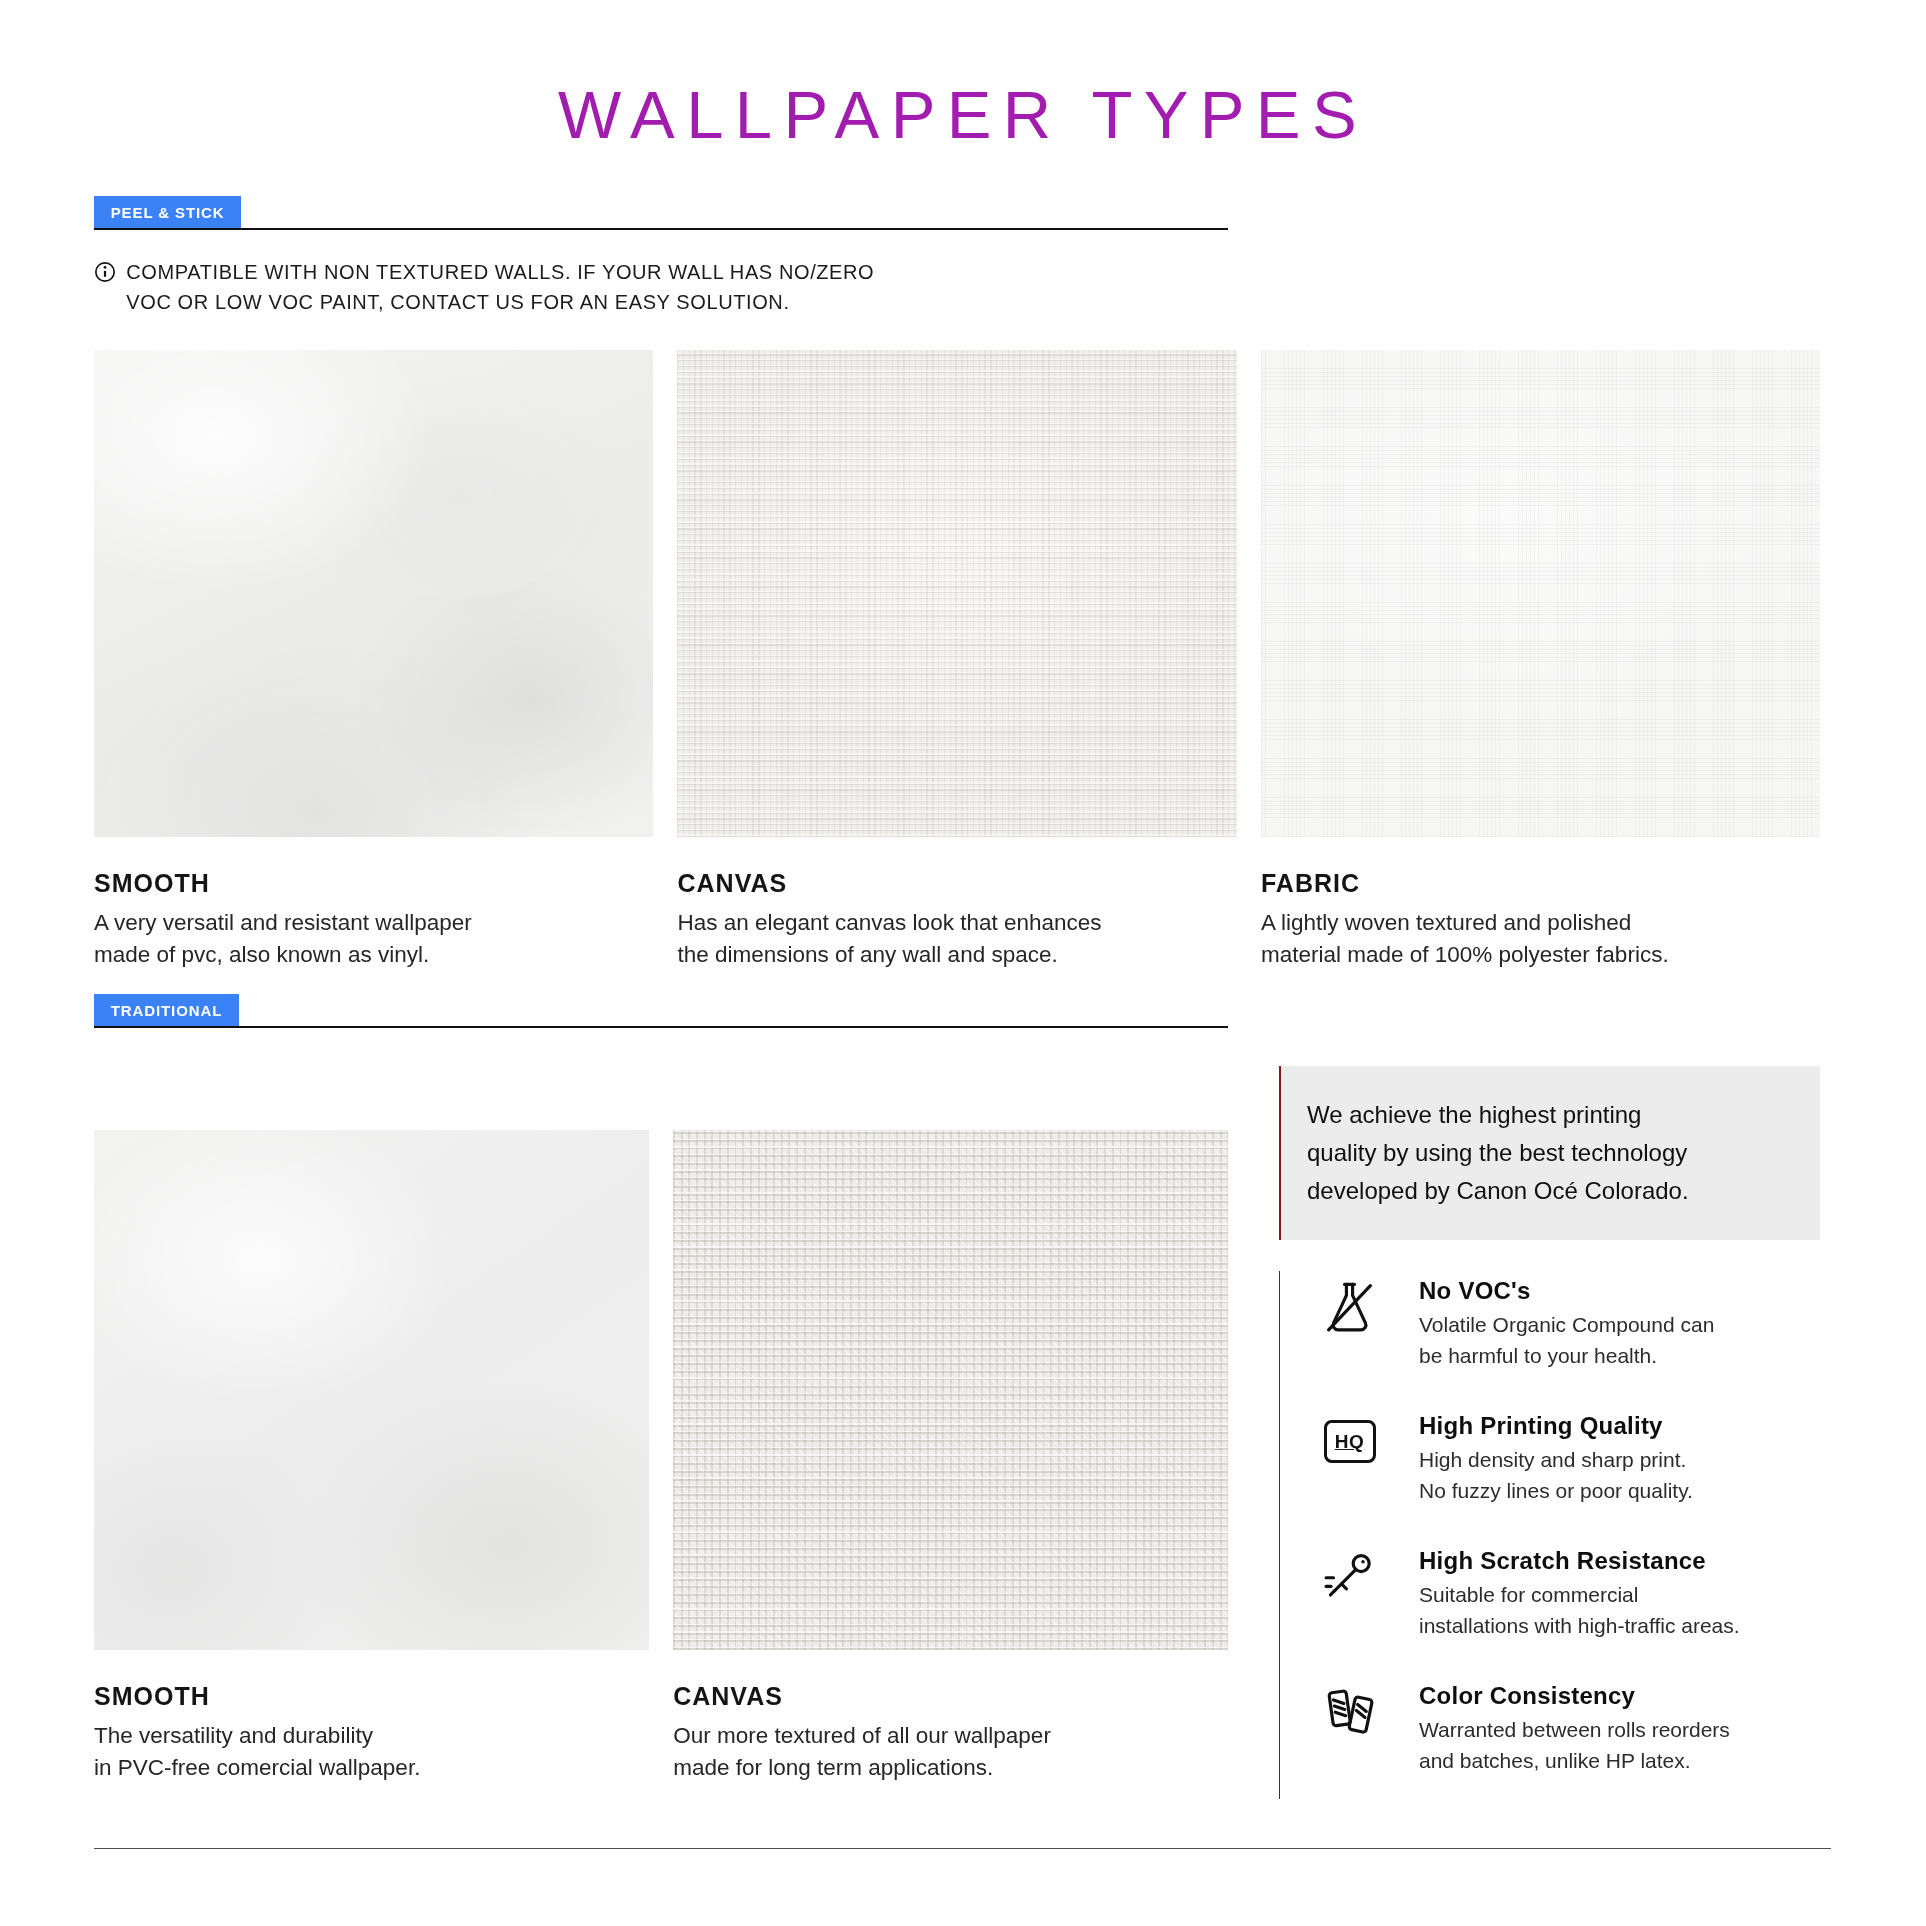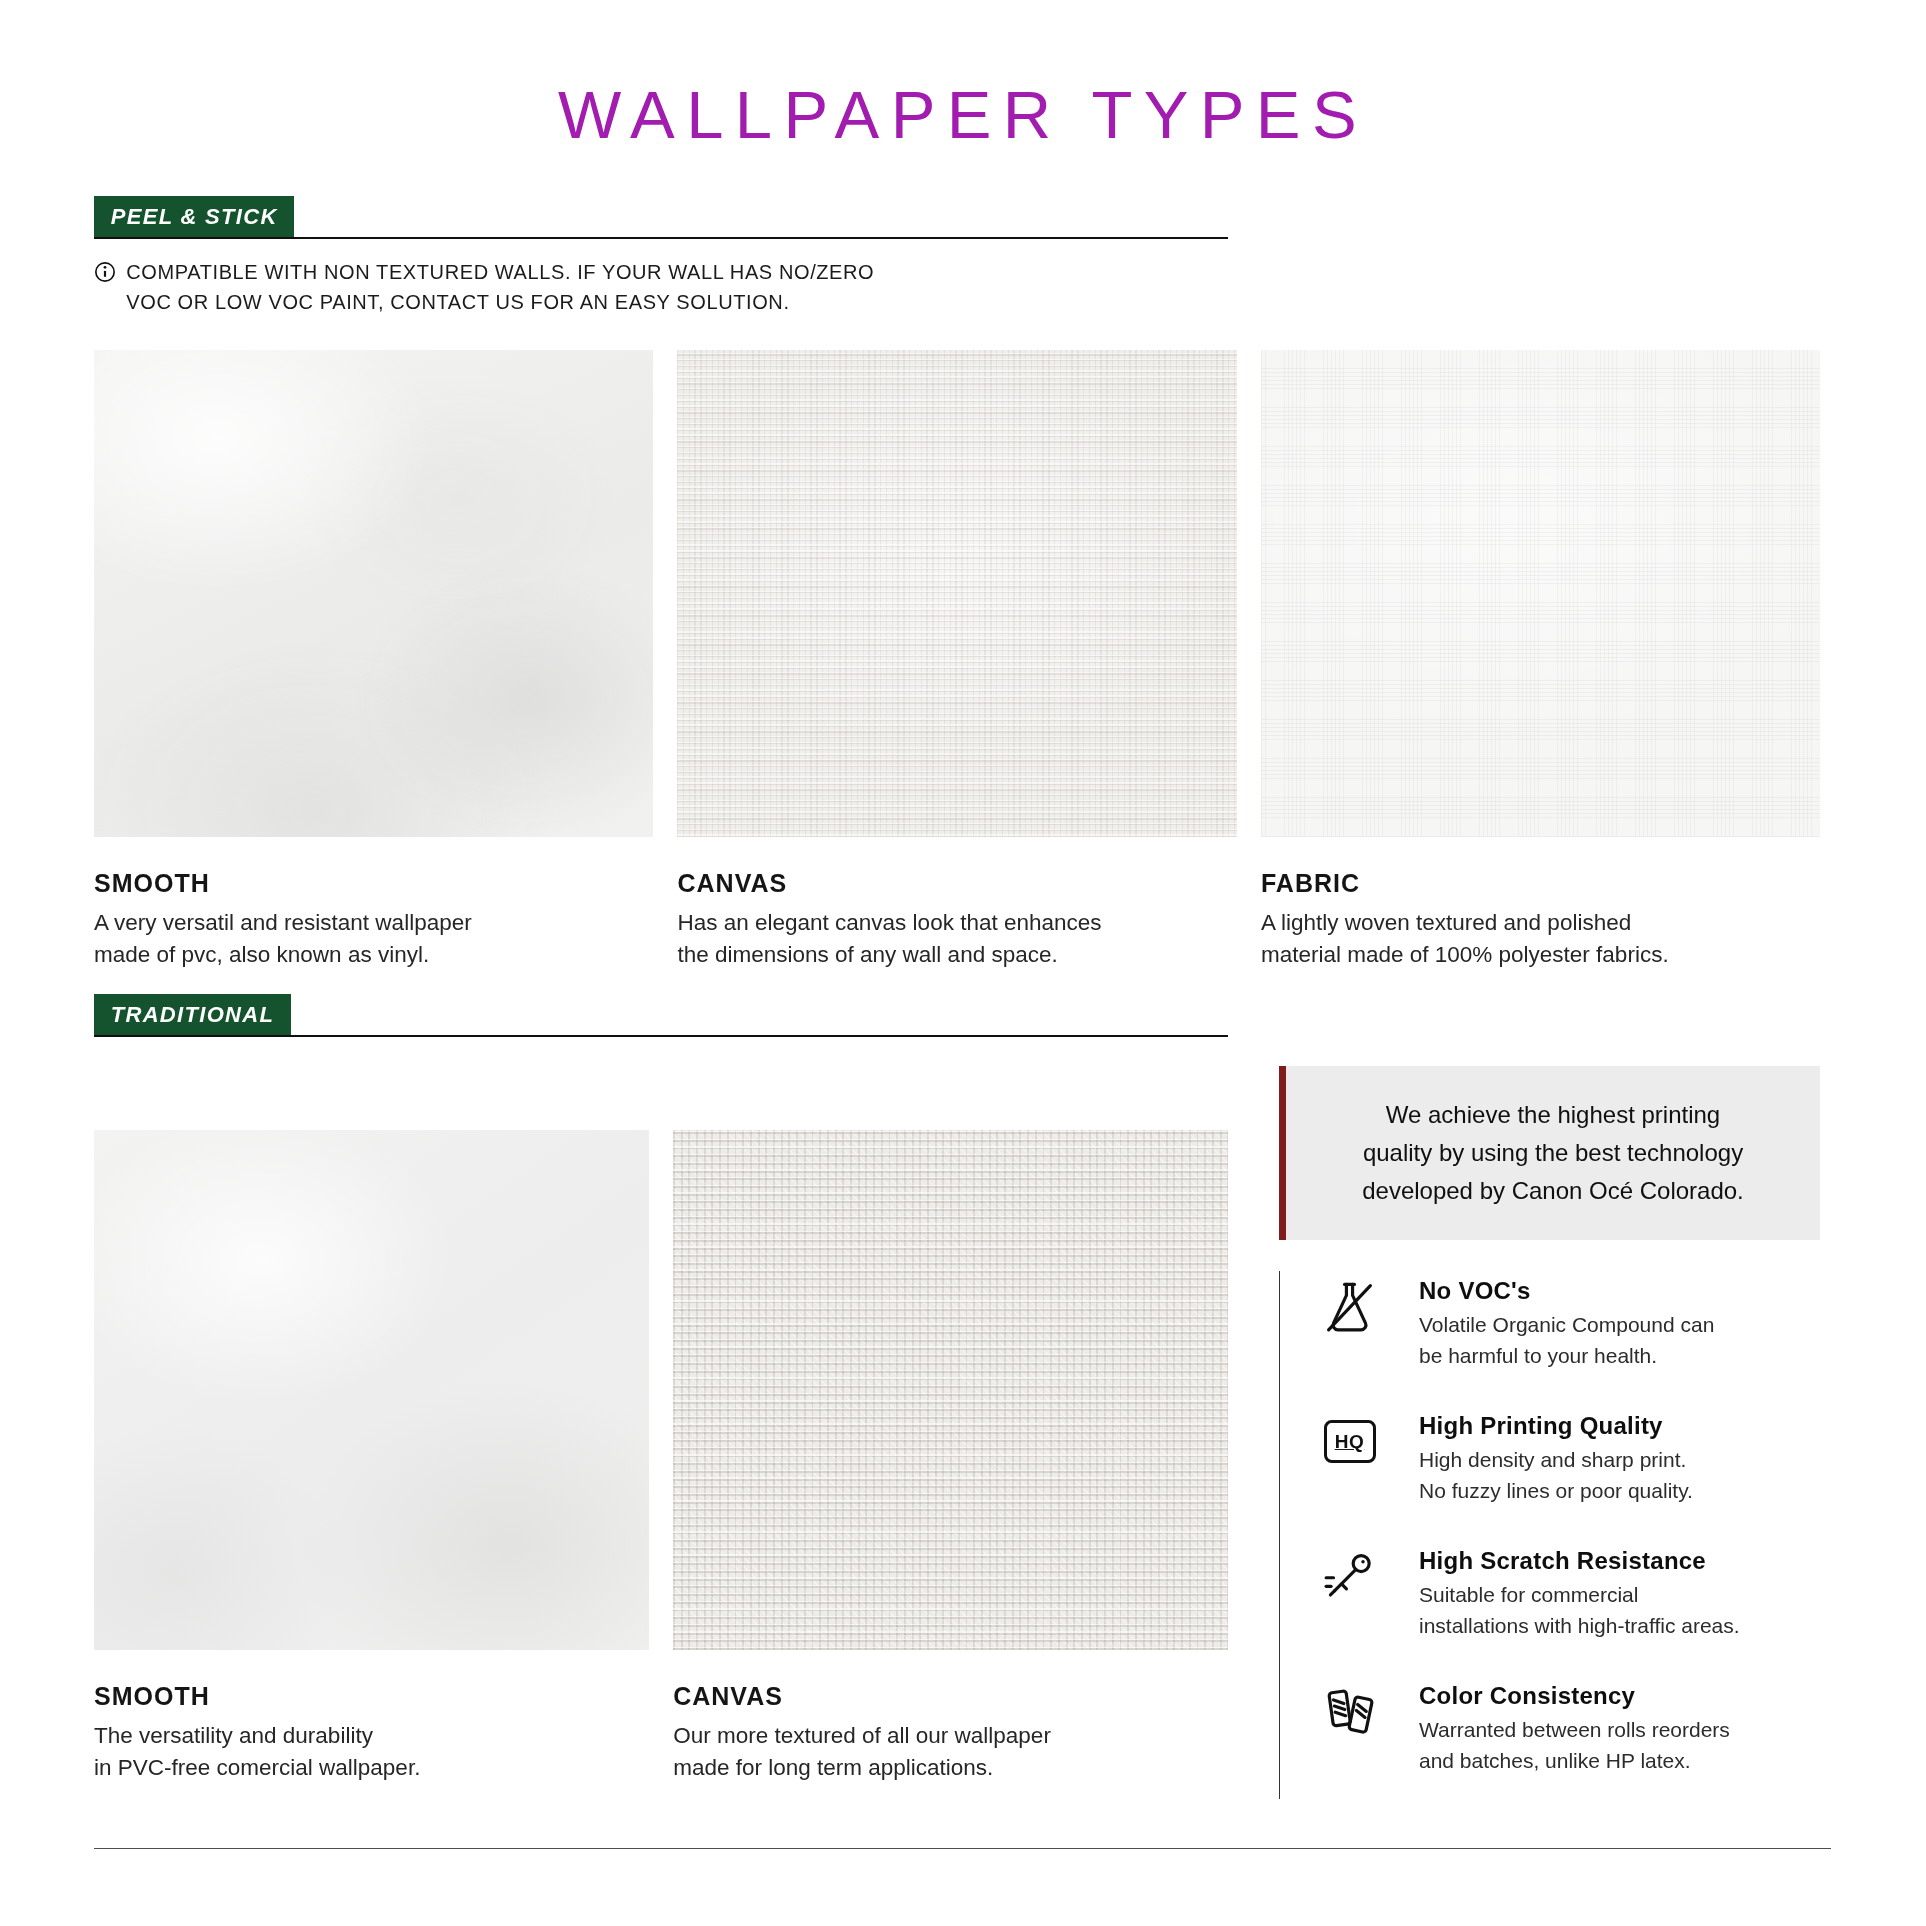--- a/index.html
+++ b/index.html
@@ -10,22 +10,22 @@
 
   .title{
     position:absolute;top:76px;left:0;width:100%;margin:0;
     text-align:center;font-size:67px;font-weight:500;letter-spacing:0.17em;color:#a21caf;
   }
 
   .sec-header{position:absolute;left:94px;width:1134px;border-bottom:2.6px solid #101010;font-size:0;}
   .s1{top:196px;}
   .s2{top:994px;}
   .sec-label{
-    display:inline-block;vertical-align:bottom;background:#14532d;color:#ffffff;
-    font-size:22px;font-weight:bold;letter-spacing:0.06em;padding:7.7px 16.7px 7px;font-style:italic;
+    display:inline-block;vertical-align:bottom;background:#3b82f6;color:#ffffff;
+    font-size:15px;font-weight:bold;letter-spacing:0.06em;padding:7.7px 16.7px 7px;
   }
 
   .note{position:absolute;left:94px;display:flex;gap:10.3px;font-size:20px;letter-spacing:0.03em;color:#1b1b1b;line-height:1.5;}
   .n1{top:257px;}
   .n2{top:1086px;}
   .note .txt{white-space:pre-line;}
   .info-icon{width:22px;height:22px;flex:none;margin-top:3.9px;}
 
   .row{position:absolute;display:flex;}
   .row1{top:350px;left:94px;width:1726px;gap:24.4px;}
@@ -70,22 +70,22 @@
   .tex-canvas2{
     background-color:#eeece8;
     background-image:
       repeating-linear-gradient(0deg, rgba(115,108,96,.18) 0 1.9px, rgba(255,255,255,.55) 1.9px 3.2px, rgba(0,0,0,0) 3.2px 7.7px),
       repeating-linear-gradient(90deg, rgba(115,108,96,.15) 0 1.9px, rgba(0,0,0,0) 1.9px 7.7px),
       repeating-linear-gradient(45deg, rgba(255,255,255,.35) 0 1.3px, rgba(0,0,0,0) 1.3px 6.4px);
   }
 
   .quality-box{
     position:absolute;top:1066px;left:1279px;width:541px;box-sizing:border-box;
-    background:#ececec;border-left:7px solid #7f1d1d;padding:29.5px 26px;
-    font-size:24px;line-height:1.6;color:#101010;white-space:pre-line;text-align:center;
+    background:#ececec;border-left:2px solid #7f1d1d;padding:29.5px 26px;
+    font-size:24px;line-height:1.6;color:#101010;white-space:pre-line;
   }
 
   .features{
     position:absolute;top:1271px;left:1279px;width:541px;box-sizing:border-box;
     border-left:1.9px solid #333333;padding:6.4px 0 23px 40px;
     display:flex;flex-direction:column;gap:41px;
   }
   .feature{display:flex;gap:40px;align-items:flex-start;}
   .f-icon{width:59px;height:59px;flex:none;display:flex;align-items:center;justify-content:center;text-decoration:underline;}
   .f-icon svg{width:100%;height:100%;}

